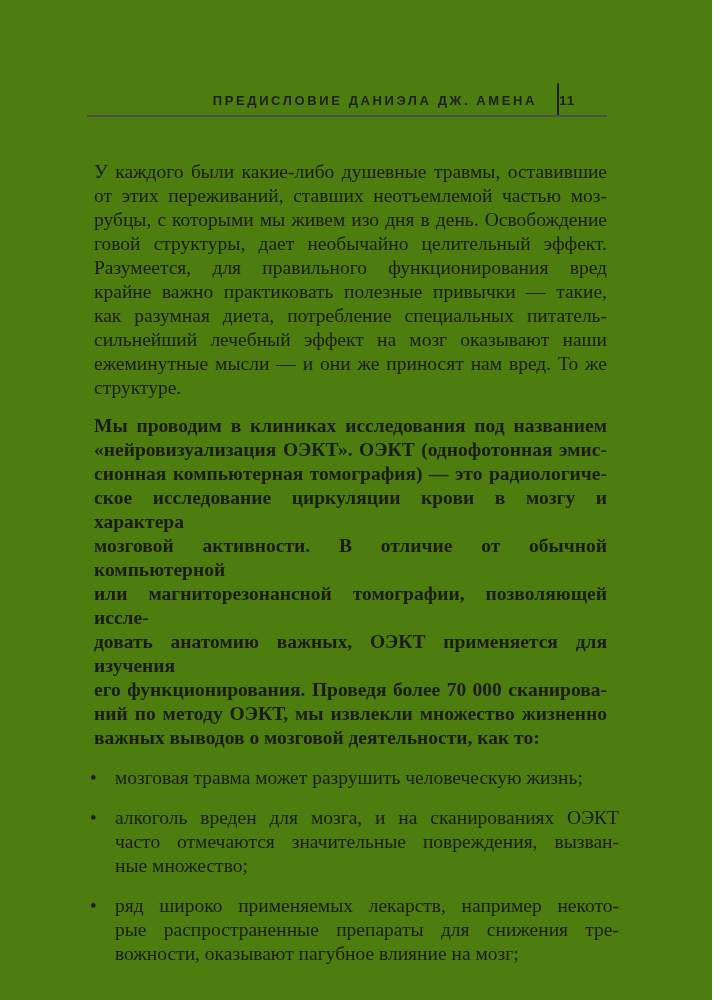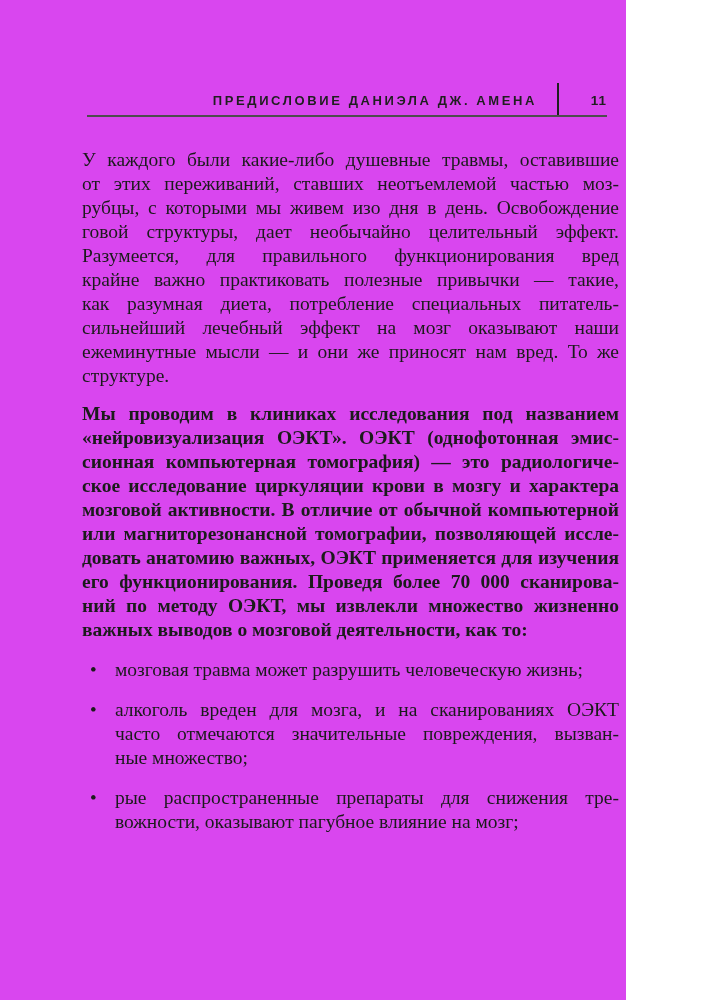--- a/index.html
+++ b/index.html
@@ -1,20 +1,20 @@
 <!DOCTYPE html>
 <html><head>
 <meta charset="utf-8">
 <style>
   html, body { margin: 0; padding: 0; background: #ffffff; }
   .page {
     position: relative;
-    width: 626px;
+    width: 712px;
     height: 1000px;
-    background: #d946ef;
+    background: #4d7c0f;
     overflow: hidden;
     font-family: "Liberation Serif", serif;
   }
   
   .header-row {
     position: absolute;
     left: 87px;
     top: 83px;
     width: 520px;
     display: flex;
@@ -31,39 +31,39 @@
     color: #1f1f1f;
     padding: 10px 20px 7px 0;
     white-space: nowrap;
   }
   .header-divider {
     width: 2px;
     background: #1f1f1f;
   }
   .page-number {
     width: 48px;
-    text-align: right;
+    text-align: left;
     font-family: "Liberation Sans", sans-serif;
     font-weight: bold;
     font-size: 13.5px;
     letter-spacing: 1px;
     color: #1f1f1f;
     padding: 10px 0 7px 0;
   }
   
   .body-text {
     position: absolute;
     left: 82px;
     top: 148px;
     width: 537px;
     font-size: 19.5px;
     line-height: 24px;
     color: #1b1b1b;
   }
-  .para { margin: 0; }
+  .para { margin: 12px; }
   .para + .para { margin-top: 14px; font-weight: bold; }
   .bullet {
     margin-top: 16px;
     display: flex;
     align-items: flex-start;
   }
   .marker {
     flex: none;
     width: 25px;
     margin-left: 8px;
@@ -124,19 +124,20 @@
         <span class="marker">•</span>
         <div class="bullet-text">
           <div class="line">алкоголь вреден для мозга, и на сканированиях ОЭКТ</div>
           <div class="line">часто отмечаются значительные повреждения, вызван-</div>
           <div class="line">ные множество;</div>
         </div>
       </div>
       <div class="bullet">
         <span class="marker">•</span>
         <div class="bullet-text">
+          <div class="line">ряд широко применяемых лекарств, например некото-</div>
           <div class="line">рые распространенные препараты для снижения тре-</div>
           <div class="line">вожности, оказывают пагубное влияние на мозг;</div>
         </div>
       </div>
     </main>
 
 </div>
 
 </body></html>

